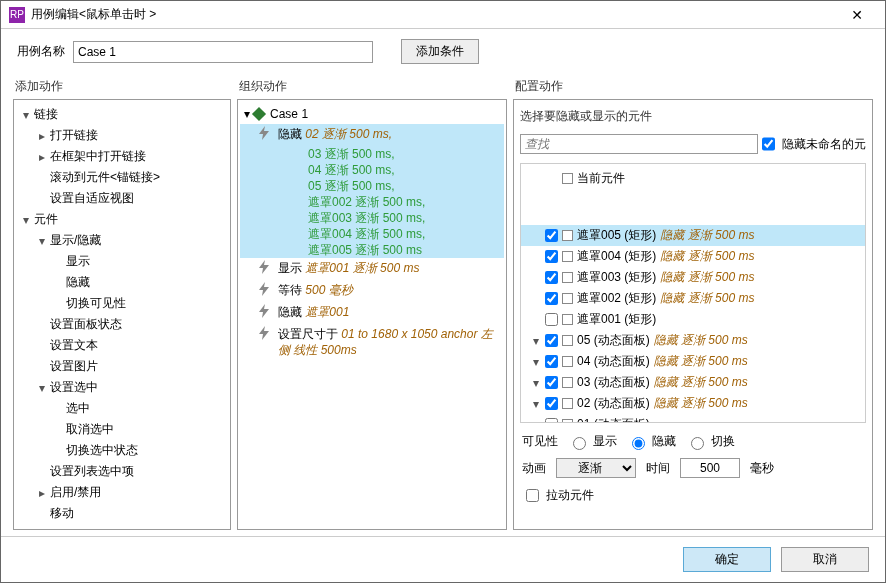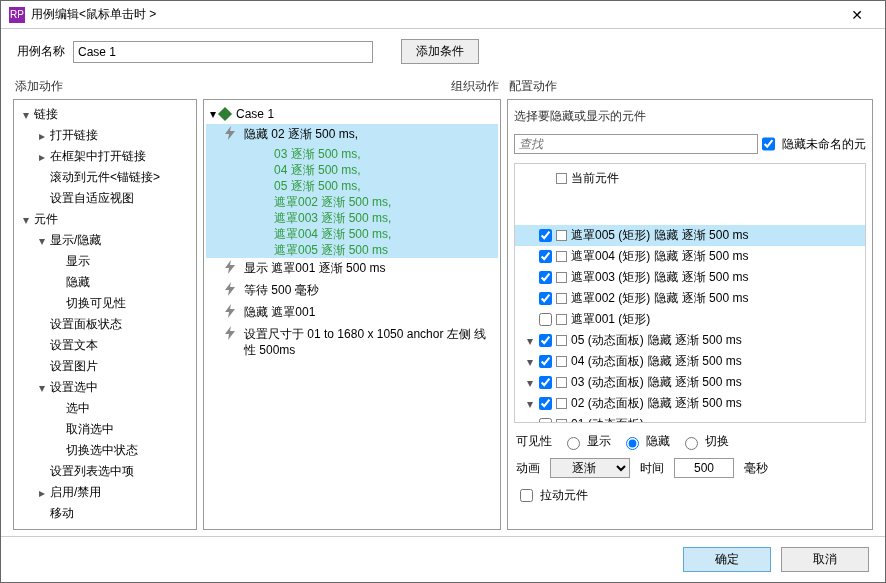--- a/index.html
+++ b/index.html
@@ -7,37 +7,37 @@
   .win { width:886px; height:583px; border:1px solid #666; display:flex; flex-direction:column; }
   .titlebar { height:28px; display:flex; align-items:center; border-bottom:1px solid #ccc; padding:0 8px; }
   .titlebar .icon { width:16px; height:16px; background:#8e24aa; color:#fff; font-size:10px; display:flex; align-items:center; justify-content:center; margin-right:6px; }
   .titlebar .title { flex:1; }
   .titlebar .close { width:40px; text-align:center; cursor:pointer; font-size:14px; }
   .toprow { display:flex; align-items:center; padding:10px 16px; gap:8px; }
   .toprow input { flex:0 0 300px; border:1px solid #999; height:22px; padding:0 4px; }
   .btn { border:1px solid #999; background:#eee; padding:3px 14px; cursor:pointer; }
   .cols { flex:1; display:flex; gap:6px; padding:0 12px 6px 12px; overflow:hidden; }
   .col { display:flex; flex-direction:column; min-width:0; }
-  .col1 { width:184px; }
-  .col2 { width:298px;align-items:flex-end; }
+  .col1 { width:218px; }
+  .col2 { width:270px; }
   .col3 { flex:1; }
   .colhead { padding:4px 2px; color:#333; }
   .panel { flex:1; border:1px solid #999; background:#fff; overflow:auto; padding:4px 2px; }
   .tree-item { display:flex; align-items:center; padding:2px 0 2px 0; cursor:default; white-space:nowrap; }
   .tree-item .arrow { width:12px; display:inline-block; text-align:center; color:#555; }
   .tree-item .lbl { padding-left:2px; }
   .ind0{padding-left:4px}.ind1{padding-left:20px}.ind2{padding-left:36px}
   .center-tree { line-height:16px; }
   .case-row { display:flex; align-items:center; padding:2px 4px; }
   .diamond { width:10px;height:10px; background:#2e7d32; transform:rotate(45deg); margin:0 6px 0 4px; }
   .bolt { margin:0 6px 0 18px; color:#777; }
   .action-row { display:flex; padding:2px 0 2px 0; }
   .action-row.sel { background:#bfe7f9; }
   .act-label { padding-left:2px; }
-  .green { color:#000000; }
+  .green { color:#a16207;font-style:italic; }
   .multi { padding-left:68px; color:#2e9b3a; }
   .r-head { padding:4px 4px 6px 4px; color:#333; }
   .r-search { display:flex; align-items:center; gap:0; padding:0 4px 6px 4px; }
   .r-search input { flex:1; border:1px solid #999; height:20px; padding:0 4px; font-style:italic; color:#888; }
   .chk { display:flex; align-items:center; gap:4px; }
   .r-tree { border:1px solid #ccc; margin:0 4px; padding:4px 0; height:260px; overflow:auto; }
   .r-row { display:flex; align-items:center; padding:2px 0 2px 10px; gap:4px; white-space:nowrap; }
   .r-row.sel { background:#bfe7f9;margin-top:36px; }
   .r-row .arrow { width:10px; color:#555; display:inline-block; text-align:center; }
   .r-row .sq { width:11px;height:11px; border:1px solid #888; background:#fff; display:inline-block; }

